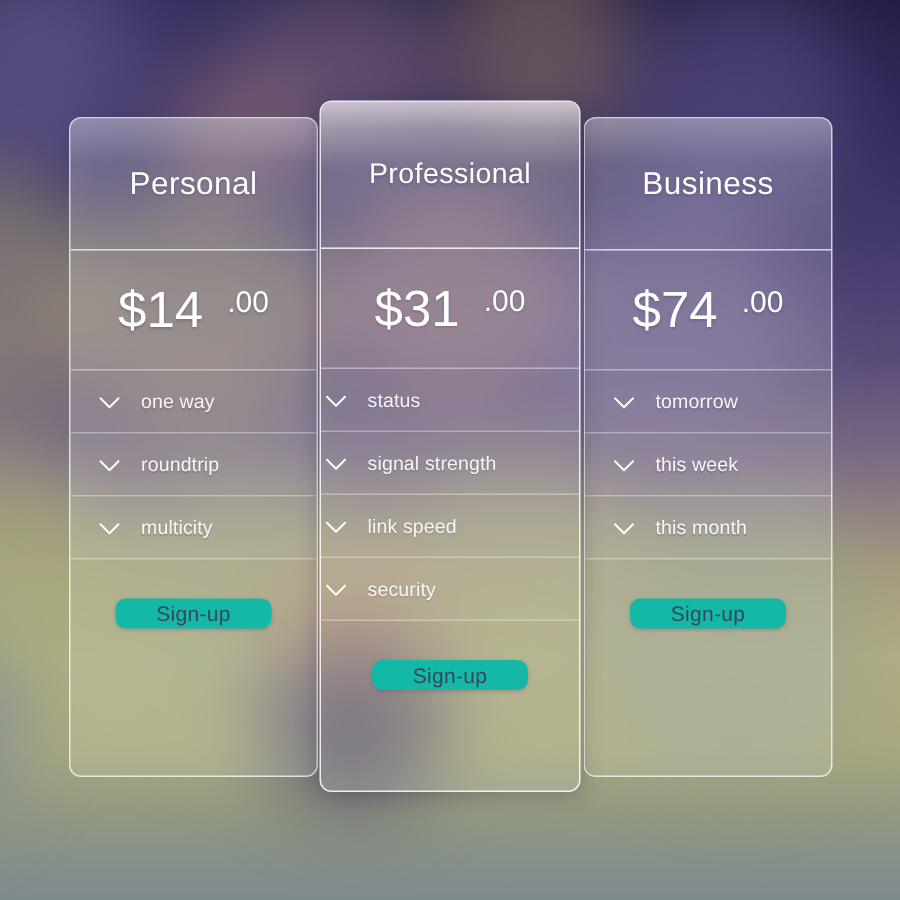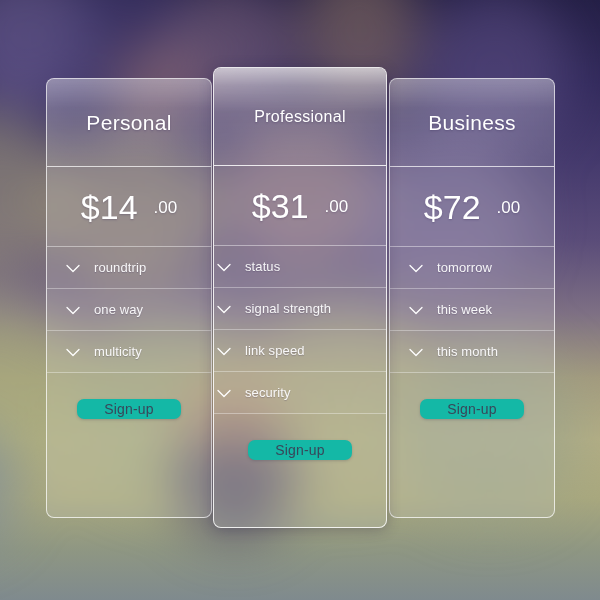--- a/index.html
+++ b/index.html
@@ -80,45 +80,45 @@
     height:98px;
     background:linear-gradient(180deg, rgba(255,255,255,0.62) 0%, rgba(255,255,255,0.34) 18%, rgba(255,255,255,0.12) 45%, rgba(255,255,255,0.06) 100%);
   }
   .plan-name{
     color:#ffffff;
     font-size:21px;
     font-weight:400;
     letter-spacing:0.3px;
     text-shadow:0 1px 2px rgba(60,50,90,0.35);
   }
-  .card.featured .plan-name{ font-size:16px; }
+  .card.featured .plan-name{ font-size:19px; }
 
   
   .card-price{
     height:80px;
     display:flex;
     align-items:center;
     justify-content:center;
     border-bottom:1px solid rgba(255,255,255,0.42);
     background:rgba(255,255,255,0.05);
   }
   .price-wrap{
     display:inline-flex;
-    align-items:center;
+    align-items:flex-start;
     color:#ffffff;
     text-shadow:0 1px 2px rgba(60,50,90,0.30);
   }
   .price-main{
     font-size:34px;
     font-weight:400;
     line-height:1;
     letter-spacing:0px;
   }
   .price-cents{
-    font-size:17px;
+    font-size:20px;
     line-height:1;
     margin-top:2px;
     margin-left:16px;
     font-weight:400;
   }
 
   
   .feature-list{
     flex:0 0 auto;
   }
@@ -202,27 +202,27 @@
       <span class="price-wrap">
         <span class="price-main"><span>$</span><span>14</span></span>
         <span class="price-cents">.00</span>
       </span>
     </div>
     <div class="feature-list">
       <div class="feature-row">
         <svg class="check-icon" viewBox="0 0 16 16">
             <path d="M2 5.5 L8 11.5 L14 5.5" fill="none" stroke="#ffffff" stroke-width="1.3" stroke-linecap="round" stroke-linejoin="round"></path>
           </svg>
+        <span class="feature-label">one way</span>
+      </div>
+      <div class="feature-row">
+        <svg class="check-icon" viewBox="0 0 16 16">
+            <path d="M2 5.5 L8 11.5 L14 5.5" fill="none" stroke="#ffffff" stroke-width="1.3" stroke-linecap="round" stroke-linejoin="round"></path>
+          </svg>
         <span class="feature-label">roundtrip</span>
-      </div>
-      <div class="feature-row">
-        <svg class="check-icon" viewBox="0 0 16 16">
-            <path d="M2 5.5 L8 11.5 L14 5.5" fill="none" stroke="#ffffff" stroke-width="1.3" stroke-linecap="round" stroke-linejoin="round"></path>
-          </svg>
-        <span class="feature-label">one way</span>
       </div>
       <div class="feature-row">
         <svg class="check-icon" viewBox="0 0 16 16">
             <path d="M2 5.5 L8 11.5 L14 5.5" fill="none" stroke="#ffffff" stroke-width="1.3" stroke-linecap="round" stroke-linejoin="round"></path>
           </svg>
         <span class="feature-label">multicity</span>
       </div>
     </div>
     <div class="card-foot">
       <button class="signup-btn">Sign-up</button>
@@ -269,21 +269,21 @@
       <button class="signup-btn">Sign-up</button>
     </div>
   </div>
 
   <div class="card side" id="card-business">
     <div class="card-head">
       <span class="plan-name">Business</span>
     </div>
     <div class="card-price">
       <span class="price-wrap">
-        <span class="price-main"><span>$</span><span>72</span></span>
+        <span class="price-main"><span>$</span><span>74</span></span>
         <span class="price-cents">.00</span>
       </span>
     </div>
     <div class="feature-list">
       <div class="feature-row">
         <svg class="check-icon" viewBox="0 0 16 16">
             <path d="M2 5.5 L8 11.5 L14 5.5" fill="none" stroke="#ffffff" stroke-width="1.3" stroke-linecap="round" stroke-linejoin="round"></path>
           </svg>
         <span class="feature-label">tomorrow</span>
       </div>

